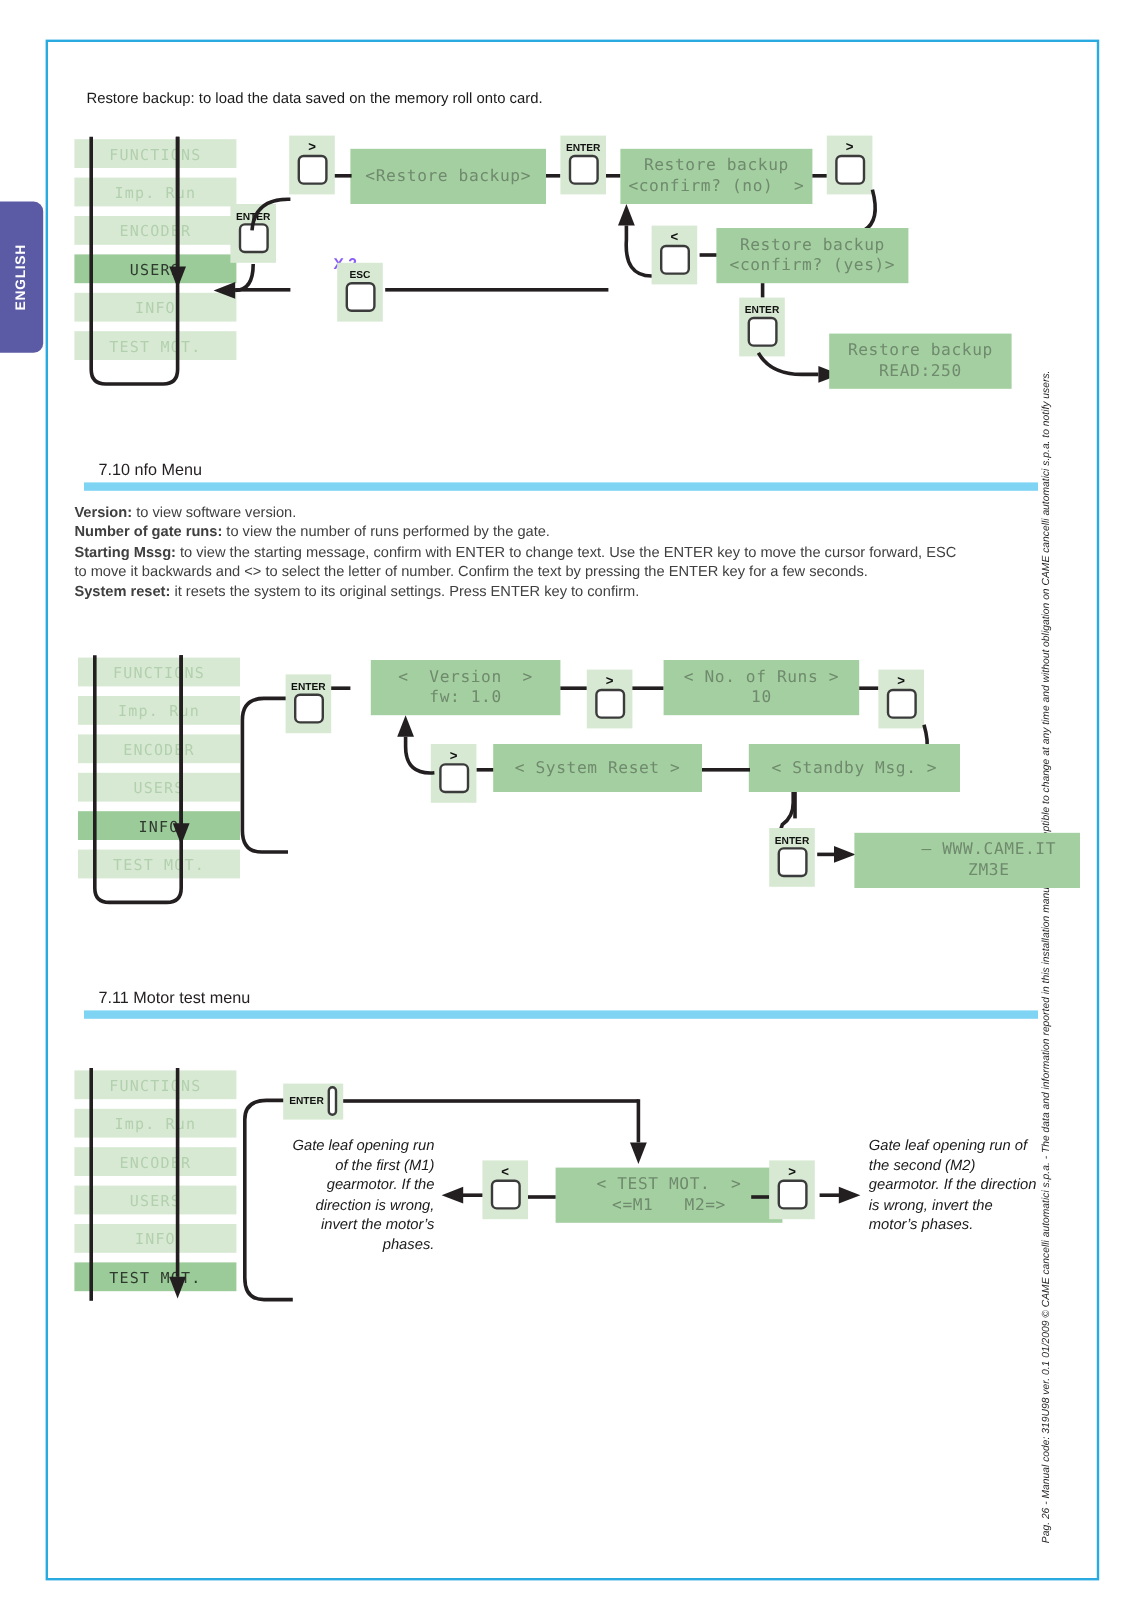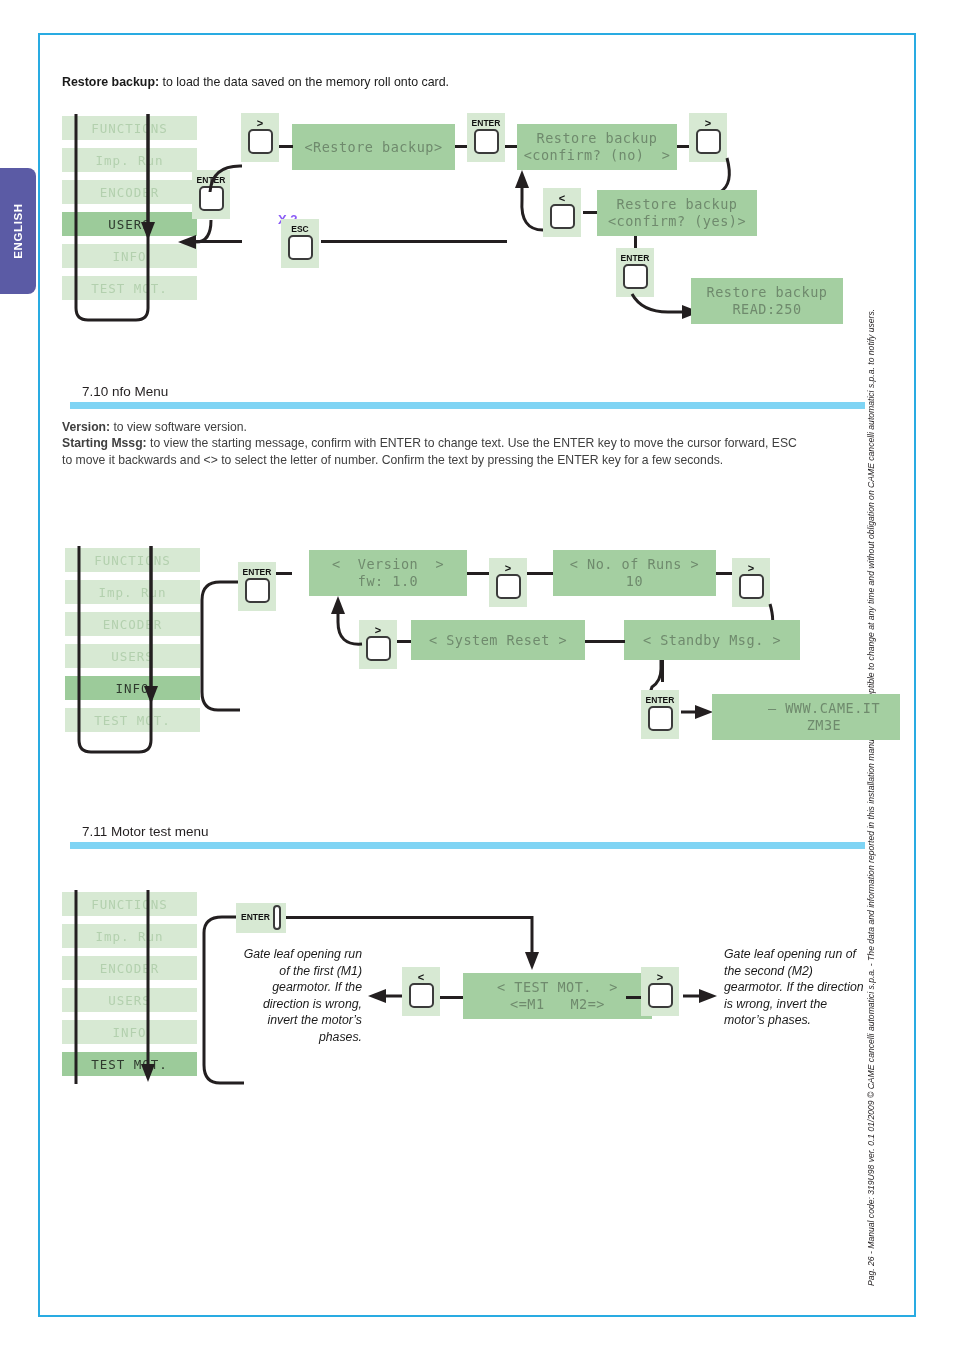--- a/index.html
+++ b/index.html
@@ -30,21 +30,21 @@
   #side-note .vtext{
     position:absolute;bottom:34px;left:-8px;
     transform-origin:left bottom;transform:rotate(-90deg);
     white-space:nowrap;font-size:8.6px;font-style:italic;color:#231f20;
     font-family:"Liberation Sans", sans-serif;
   }
   
   .intro{
     position:absolute;font-size:12.4px;line-height:16px;color:#1a1a1a;
   }
-  .intro b{font-weight:bold;}
+  .intro b{font-weight:normal;margin-left:10px;}
   
   .section-head{position:absolute;}
   .section-head .title{font-size:13.5px;font-weight:normal;color:#231f20;padding-left:12px;}
   .section-head .rule{margin-top:3px;height:7px;background:#7fd4f4;width:795px;}
   .para{position:absolute;font-size:12.2px;line-height:16.4px;color:#404040;}
   .para b{font-weight:bold;}
   
   .menu-col{position:absolute;width:135px;}
   .menu-item{
     height:24px;width:135px;margin-bottom:8px;
@@ -204,24 +204,30 @@
 <div class="section-head" style="left:70px;top:384px;">
   <div class="title">7.10 nfo Menu</div>
   <div class="rule"></div>
 </div>
 
 <div class="para" style="left:62px;top:419px;width:800px;">
   <div>
     <b>Version:</b><span> to view software version.</span>
   </div>
   <div>
+    <b>Number of gate runs:</b><span> to view the number of runs performed by the gate.</span>
+  </div>
+  <div>
     <b>Starting Mssg:</b><span> to view the starting message, confirm with ENTER to change text. Use the ENTER key to move the cursor forward, ESC</span>
   </div>
   <div>
     <span>to move it backwards and &lt;&gt; to select the letter of number. Confirm the text by pressing the ENTER key for a few seconds.</span>
+  </div>
+  <div>
+    <b>System reset:</b><span> it resets the system to its original settings. Press ENTER key to confirm.</span>
   </div>
 </div>
 
 <div class="menu-col" style="left:65px;top:548px;">
   <div class="menu-item dim">FUNCTIONS</div>
   <div class="menu-item dim">Imp. Run</div>
   <div class="menu-item dim">ENCODER</div>
   <div class="menu-item dim">USERS</div>
   <div class="menu-item active">INFO</div>
   <div class="menu-item dim">TEST MOT.</div>

